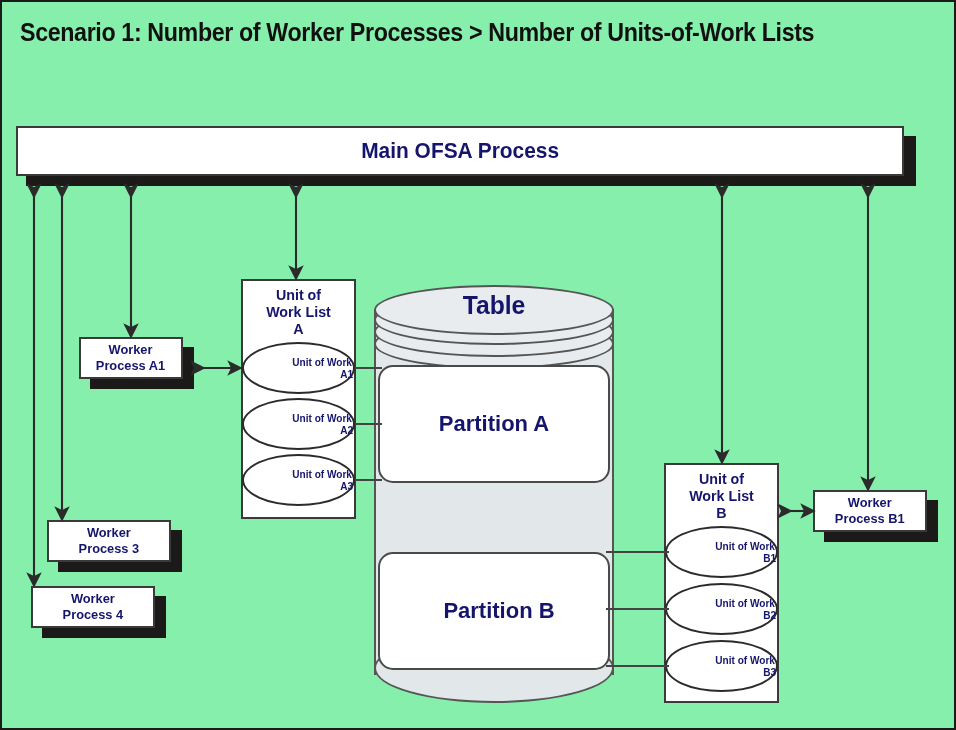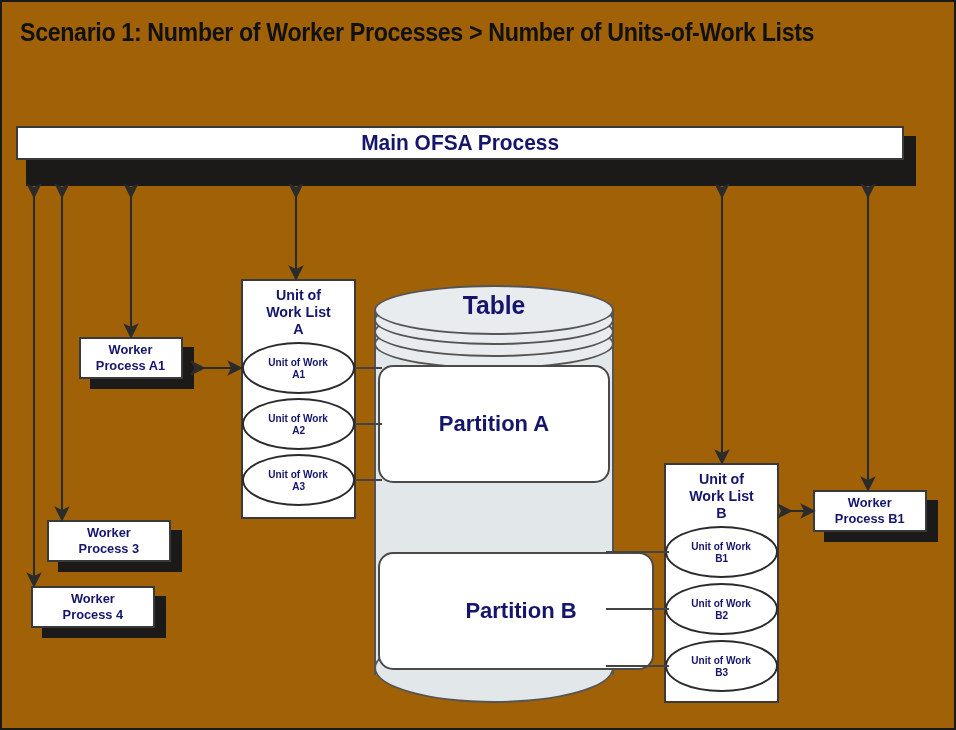--- a/index.html
+++ b/index.html
@@ -7,21 +7,21 @@
     padding: 0;
     background: #ffffff;
   }
   body {
     font-family: "Liberation Sans", sans-serif;
   }
   #page {
     position: relative;
     width: 956px;
     height: 730px;
-    background: #a16207;
+    background: #86efac;
     border: 2px solid #1a1a1a;
     box-sizing: border-box;
     overflow: hidden;
   }
   #title {
     position: absolute;
     left: 18px;
     top: 14px;
     width: 920px;
     font-size: 25px;
@@ -59,21 +59,21 @@
     text-align: center;
     line-height: 1.18;
     transform: scaleX(0.95);
   }
 
   
   #main-bar {
     left: 14px;
     top: 124px;
     width: 888px;
-    height: 34px;
+    height: 50px;
     font-size: 22px;
   }
   #main-bar-shadow {
     left: 24px;
     top: 134px;
     width: 890px;
     height: 50px;
   }
 
   
@@ -99,21 +99,21 @@
     transform: scaleX(0.95);
   }
   .uow-ellipse {
     position: absolute;
     background: #ffffff;
     border: 2px solid #2b2b2b;
     border-radius: 50%;
     box-sizing: border-box;
     display: flex;
     flex-direction: column;
-    align-items: center;
+    align-items: flex-end;
     justify-content: center;
     z-index: 9;
   }
   .uow-ellipse span {
     display: block;
     font-size: 10.5px;
     font-weight: bold;
     color: #15156b;
     line-height: 1.15;
     transform: scaleX(0.96);
@@ -210,21 +210,21 @@
     <div class="cyl-ring" style="top:34px;"></div>
     <div class="cyl-ring" style="top:22px;"></div>
     <div class="cyl-ring" style="top:10px;"></div>
     <div class="cyl-ring" style="top:0px;"></div>
     <div id="cyl-top-label">Table</div>
   </div>
 
   <div class="partition" id="partition-a" style="left:376px; top:363px; width:232px; height:118px;">
     <span>Partition A</span>
   </div>
-  <div class="partition" id="partition-b" style="left:376px; top:550px; width:276px; height:118px;padding-left:10px;">
+  <div class="partition" id="partition-b" style="left:376px; top:550px; width:232px; height:118px;padding-left:10px;">
     <span>Partition B</span>
   </div>
 
   <div class="uow-list" id="list-a" style="left:239px; top:277px; width:115px; height:240px;">
     <div class="uow-list-title" style="top:6px;">
       <span>Unit of</span><br>
       <span>Work List</span><br>
       <span>A</span>
     </div>
   </div>

